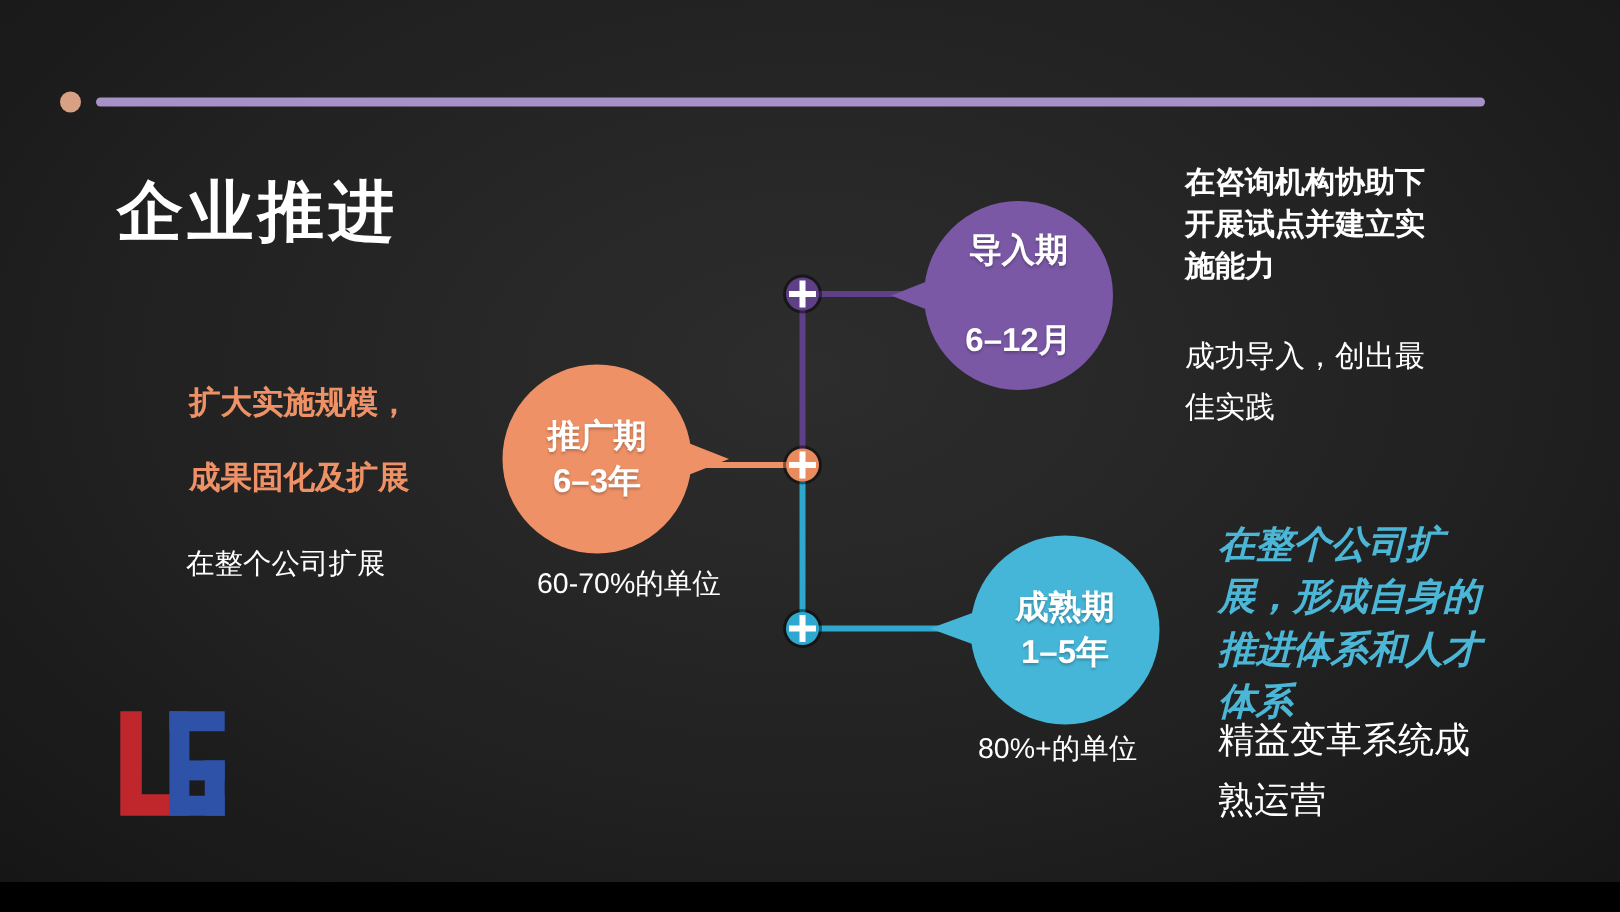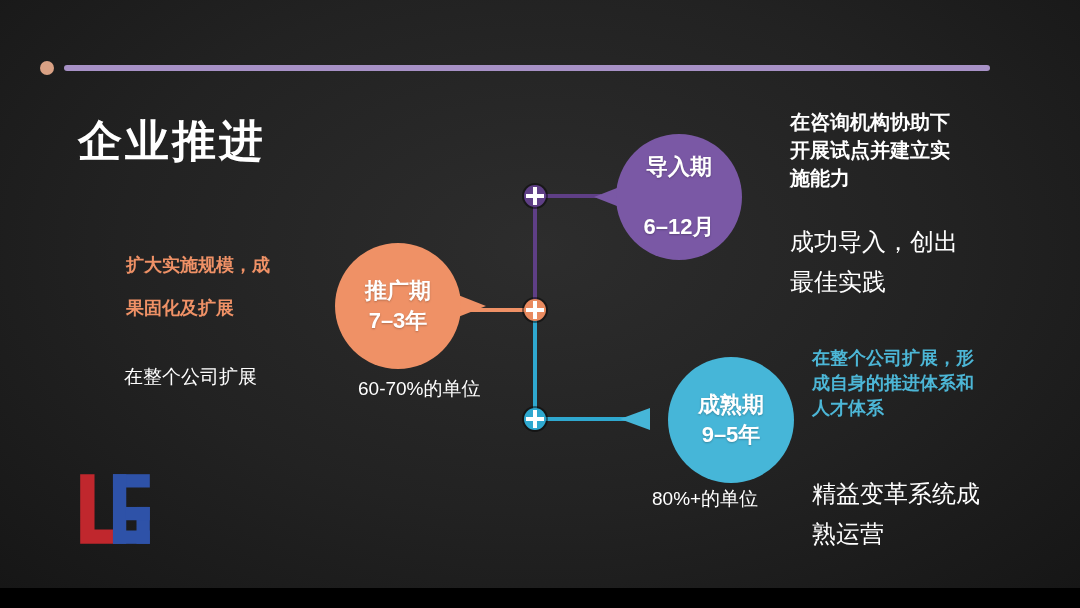--- a/index.html
+++ b/index.html
@@ -24,34 +24,34 @@
   .node::before{content:"";position:absolute;left:2px;right:2px;top:9px;height:4px;background:#fff;}
   .node::after{content:"";position:absolute;top:2px;bottom:2px;left:9px;width:4px;background:#fff;}
   .node-purple{left:524px;top:185px;background:#5f3f86;}
   .node-orange{left:524px;top:299px;background:#e98a5f;}
   .node-cyan{left:524px;top:408px;background:#2fa8cf;}
   
   .bubble{width:126px;height:126px;border-radius:50%;display:flex;flex-direction:column;align-items:center;justify-content:center;
     font-weight:bold;font-size:22px;line-height:1.35;color:#fff;text-align:center;text-shadow:0 1px 2px rgba(0,0,0,.25);}
   .bubble-purple{left:616px;top:134px;background:#7a58a5;gap:30px;}
   .bubble-orange{left:335px;top:243px;background:#ef9166;}
-  .bubble-cyan{left:668px;top:357px;background:#46b6d8;justify-content:center;}
+  .bubble-cyan{left:647px;top:357px;background:#46b6d8;justify-content:center;}
   .tail{width:0;height:0;}
   .tail-left-purple{left:594px;top:186px;border-top:11px solid transparent;border-bottom:11px solid transparent;border-right:28px solid #7a58a5;}
   .tail-right-orange{left:458px;top:295px;border-top:11px solid transparent;border-bottom:11px solid transparent;border-left:28px solid #ef9166;}
   .tail-left-cyan{left:620px;top:408px;border-top:11px solid transparent;border-bottom:11px solid transparent;border-right:30px solid #46b6d8;}
   
   .highlight{font-weight:bold;}
   .hl-import{left:790px;top:108px;width:176px;font-size:20px;line-height:1.4;color:#ffffff;}
-  .dt-import{left:790px;top:222px;width:176px;font-size:24px;line-height:1.68;color:#ffffff;}
+  .dt-import{left:790px;top:222px;width:176px;font-size:20px;line-height:1.68;color:#ffffff;}
   .note-import{left:585px;top:264px;font-size:19px;color:#ffffff;}
-  .hl-promotion{left:126px;top:244px;width:160px;font-size:18px;line-height:2.4;color:#ef9166;}
+  .hl-promotion{left:126px;top:244px;width:160px;font-size:21px;line-height:2.4;color:#ef9166;}
   .dt-promotion{left:124px;top:362px;width:142px;font-size:19px;line-height:1.55;color:#ffffff;}
   .note-promotion{left:358px;top:376px;font-size:19px;color:#ffffff;}
-  .hl-maturity{left:812px;top:346px;width:176px;font-size:18px;line-height:1.4;color:#4cb6d6;}
+  .hl-maturity{left:812px;top:346px;width:176px;font-size:25px;line-height:1.4;color:#4cb6d6;font-style:italic;}
   .dt-maturity{left:812px;top:474px;width:176px;font-size:24px;line-height:1.68;color:#ffffff;}
   .note-maturity{left:652px;top:486px;font-size:19px;color:#ffffff;}
   
   .logo-mark{left:72px;top:466px;width:86px;height:86px;}
   .logo-text{left:164px;top:478px;font-size:58px;font-weight:bold;letter-spacing:4px;color:#2e52a8;
     text-shadow:0 0 1px #2e52a8;}
 </style>
 </head>
 <body>
 
@@ -75,25 +75,25 @@
   <div class="abs tail tail-left-purple"></div>
   <div class="abs tail tail-right-orange"></div>
   <div class="abs tail tail-left-cyan"></div>
 
   <div class="abs bubble bubble-purple">
     <span>导入期</span>
     <span>6–12月</span>
   </div>
   <div class="abs bubble bubble-orange">
     <span>推广期</span>
-    <span>7–3年</span>
+    <span>6–3年</span>
   </div>
   <div class="abs bubble bubble-cyan">
     <span>成熟期</span>
-    <span>9–5年</span>
+    <span>1–5年</span>
   </div>
 
   <div class="abs highlight hl-import">在咨询机构协助下开展试点并建立实施能力</div>
   <div class="abs dt-import">成功导入，创出最佳实践</div>
 
   <div class="abs highlight hl-promotion">扩大实施规模，成果固化及扩展</div>
   <div class="abs dt-promotion">在整个公司扩展</div>
   <div class="abs note-promotion">60-70%的单位</div>
 
   <div class="abs highlight hl-maturity">在整个公司扩展，形成自身的推进体系和人才体系</div>

